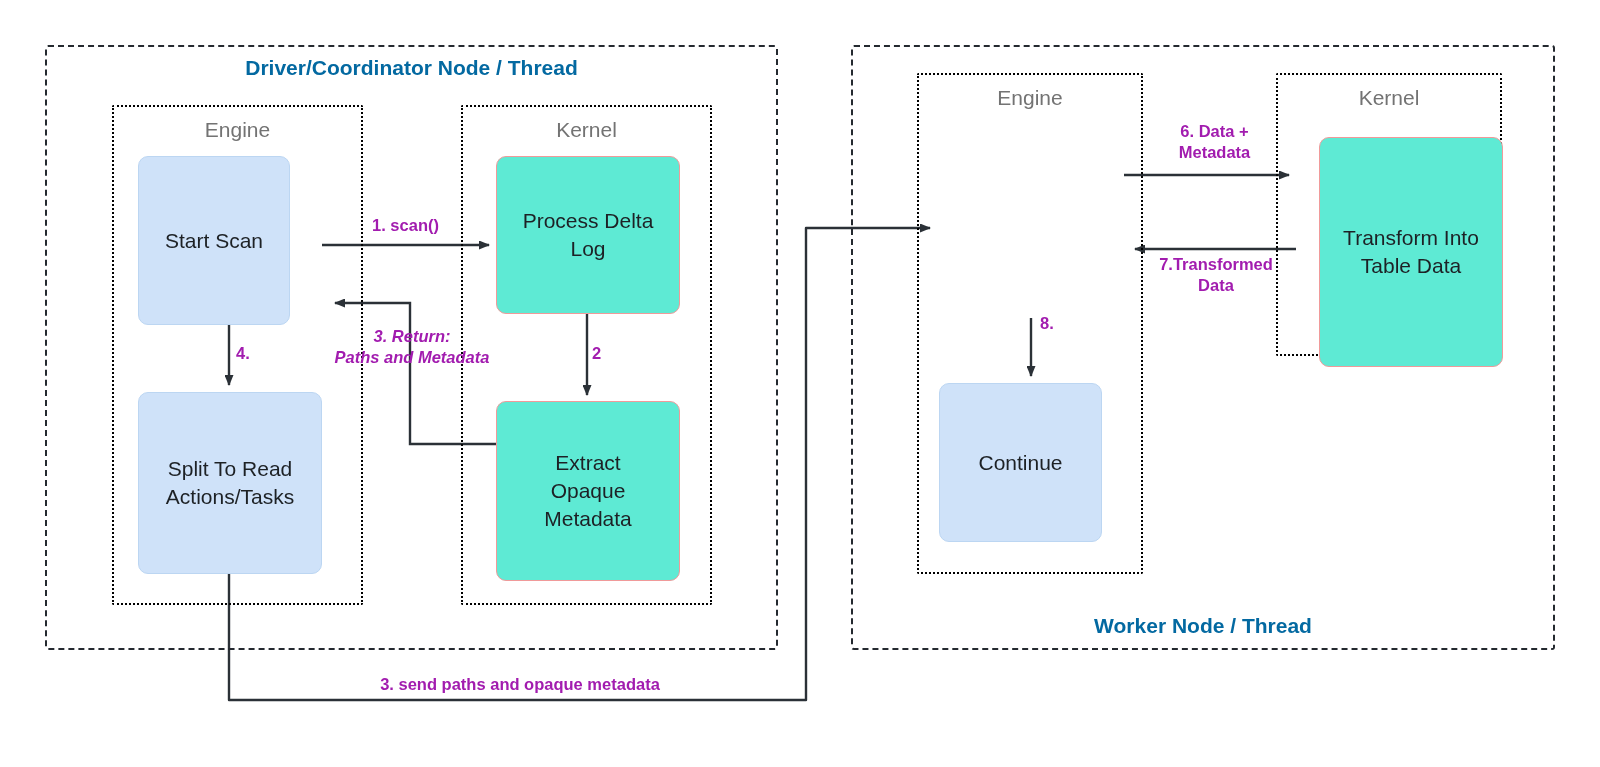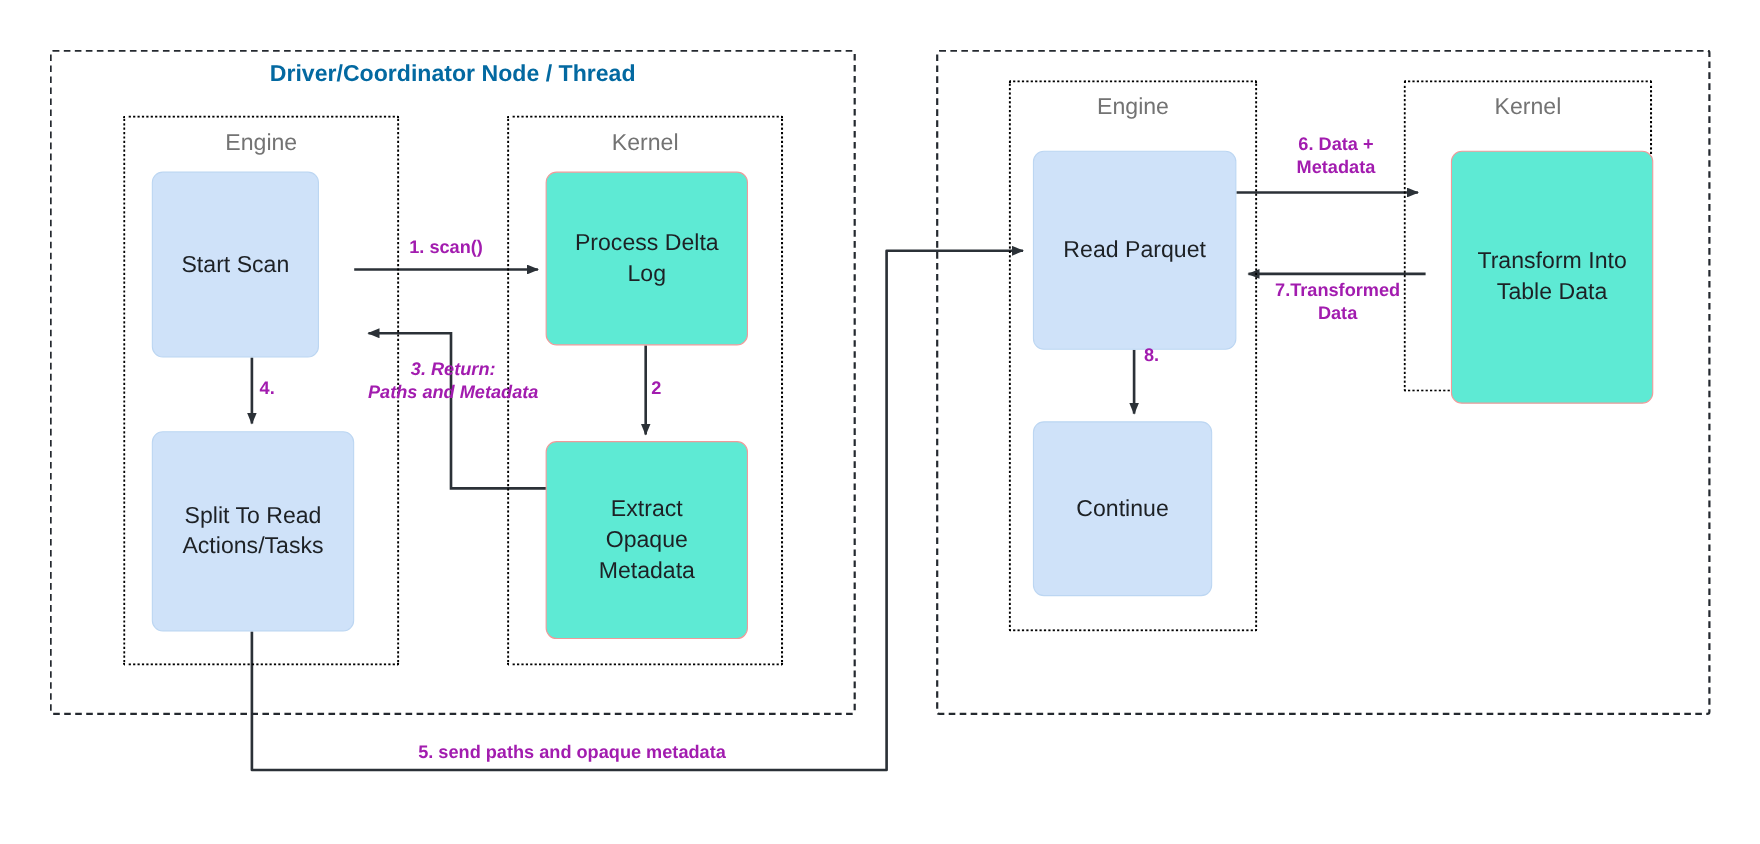--- a/index.html
+++ b/index.html
@@ -132,44 +132,44 @@
 Actions/Tasks</div>
 
   <div class="node pink" style="left:496px; top:156px; width:184px; height:158px; white-space:pre-line;">Process Delta
 Log</div>
 
   <div class="node pink" style="left:496px; top:401px; width:184px; height:180px; white-space:pre-line;">Extract
 Opaque
 Metadata</div>
 
   <div class="frame" style="left:851px; top:45px; width:704px; height:605px;"></div>
+  <div class="frame-title" style="left:851px; top:614px; width:704px;">Worker Node / Thread</div>
 
   <div class="pool" style="left:917px; top:73px; width:226px; height:501px;"></div>
   <div class="pool-title" style="left:917px; top:86px; width:226px;">Engine</div>
 
   <div class="pool" style="left:1276px; top:73px; width:226px; height:283px;"></div>
   <div class="pool-title" style="left:1276px; top:86px; width:226px;">Kernel</div>
 
-  <div class="node blue" style="left:939px; top:137px; width:185px; height:181px;">Read Parquet</div>
 
   <div class="node blue" style="left:939px; top:383px; width:163px; height:159px;">Continue</div>
 
   <div class="node pink" style="left:1319px; top:137px; width:184px; height:230px; white-space:pre-line;">Transform Into
 Table Data</div>
 
   <div class="edge-label" style="left:333px; top:215px; width:145px;">1. scan()</div>
 
   <div class="edge-label" style="left:592px; top:343px; width:30px; text-align:left;">2</div>
 
   <div class="edge-label" style="left:303px; top:326px; width:218px;font-style:italic;">3. Return:
 Paths and Metadata</div>
 
   <div class="edge-label" style="left:236px; top:343px; width:30px; text-align:left;">4.</div>
 
-  <div class="edge-label" style="left:330px; top:674px; width:380px;">5. send paths and opaque metadata</div>
+  <div class="edge-label" style="left:330px; top:674px; width:380px;">3. send paths and opaque metadata</div>
 
   <div class="edge-label" style="left:1152px; top:121px; width:125px;">6. Data +
 Metadata</div>
 
   <div class="edge-label" style="left:1140px; top:254px; width:152px;">7.Transformed
 Data</div>
 
   <div class="edge-label" style="left:1040px; top:313px; width:30px; text-align:left;">8.</div>
 
 </div>

